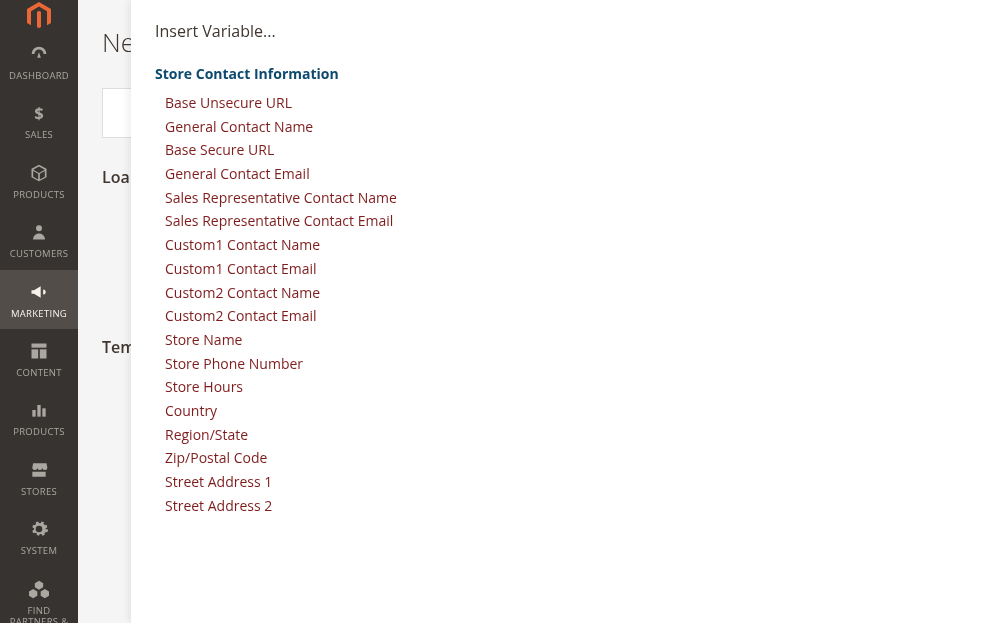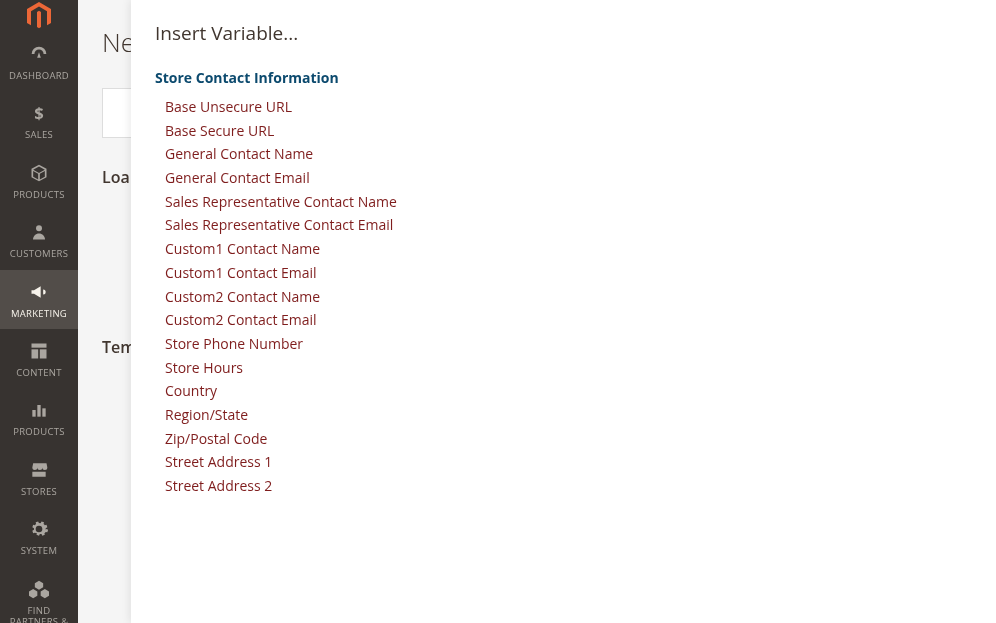--- a/index.html
+++ b/index.html
@@ -82,21 +82,21 @@
       position: absolute;
       left: 131px;
       top: 0;
       right: 0;
       height: 623px;
       background: #fff;
       padding: 20px 24px;
       box-shadow: -2px 0 8px rgba(0,0,0,0.08);
     }
     .modal-title {
-      font-size: 19px;
+      font-size: 16px;
       font-weight: 400;
       color: #41362f;
       margin-bottom: 22px;
     }
     .var-group-title {
       font-size: 14px;
       font-weight: 700;
       color: #0c4a6e;
       margin-bottom: 8px;
     }
@@ -225,29 +225,30 @@
   <div class="section-heading">Loa</div>
   <div style="height:130px"></div>
   <div class="section-heading">Tem</div>
 </div>
 
 <div class="modal-overlay">
   <h2 class="modal-title">Insert Variable...</h2>
   <div class="var-group-title">Store Contact Information</div>
   <ul class="var-list">
     <li class="var-item">Base Unsecure URL</li>
+    <li class="var-item">General Contact Name</li>
     <li class="var-item">Base Secure URL</li>
-    <li class="var-item">General Contact Name</li>
     <li class="var-item">General Contact Email</li>
     <li class="var-item">Sales Representative Contact Name</li>
     <li class="var-item">Sales Representative Contact Email</li>
     <li class="var-item">Custom1 Contact Name</li>
     <li class="var-item">Custom1 Contact Email</li>
     <li class="var-item">Custom2 Contact Name</li>
     <li class="var-item">Custom2 Contact Email</li>
+    <li class="var-item">Store Name</li>
     <li class="var-item">Store Phone Number</li>
     <li class="var-item">Store Hours</li>
     <li class="var-item">Country</li>
     <li class="var-item">Region/State</li>
     <li class="var-item">Zip/Postal Code</li>
     <li class="var-item">Street Address 1</li>
     <li class="var-item">Street Address 2</li>
   </ul>
 </div>
 

